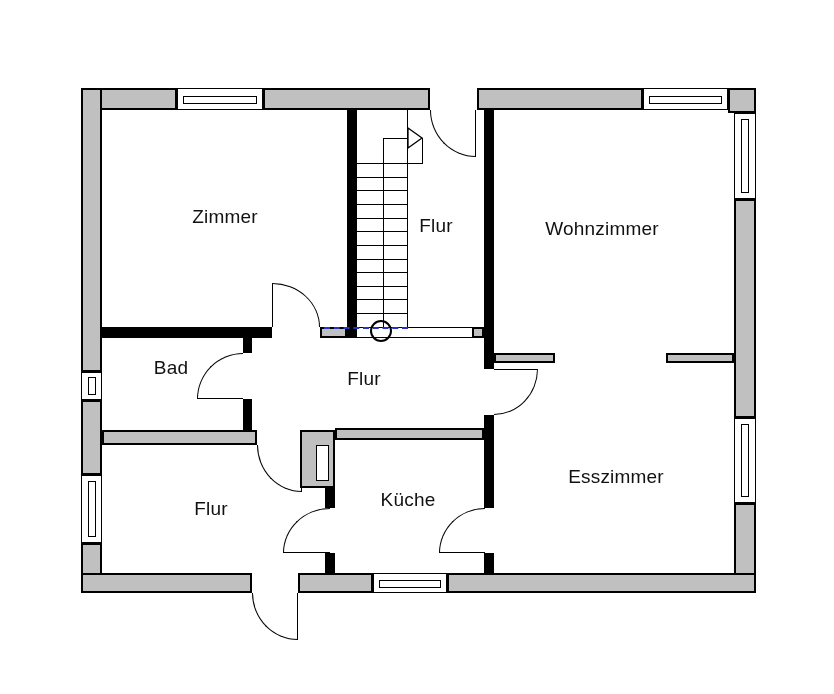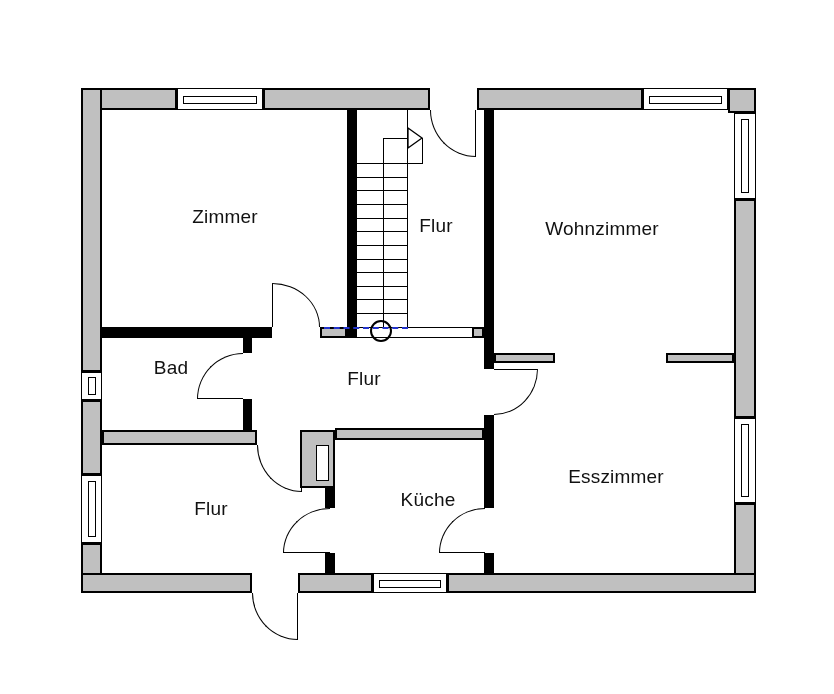--- a/index.html
+++ b/index.html
@@ -127,15 +127,15 @@
 
   <div class="door" style="left:252px;top:593px;width:46px;height:47px;border-left:1px solid #000;border-bottom:1px solid #000;border-right:1px solid #000;border-bottom-left-radius:100% 100%"></div>
 
   <div class="room-label" style="left:225px;top:217px">Zimmer</div>
   <div class="room-label" style="left:436px;top:226px">Flur</div>
   <div class="room-label" style="left:602px;top:229px">Wohnzimmer</div>
   <div class="room-label" style="left:171px;top:368px">Bad</div>
   <div class="room-label" style="left:364px;top:379px">Flur</div>
   <div class="room-label" style="left:616px;top:477px">Esszimmer</div>
   <div class="room-label" style="left:211px;top:509px">Flur</div>
-  <div class="room-label" style="left:428px;top:500px">Küche</div>
+  <div class="room-label" style="left:408px;top:500px">Küche</div>
 
 </div>
 
 </body></html>

